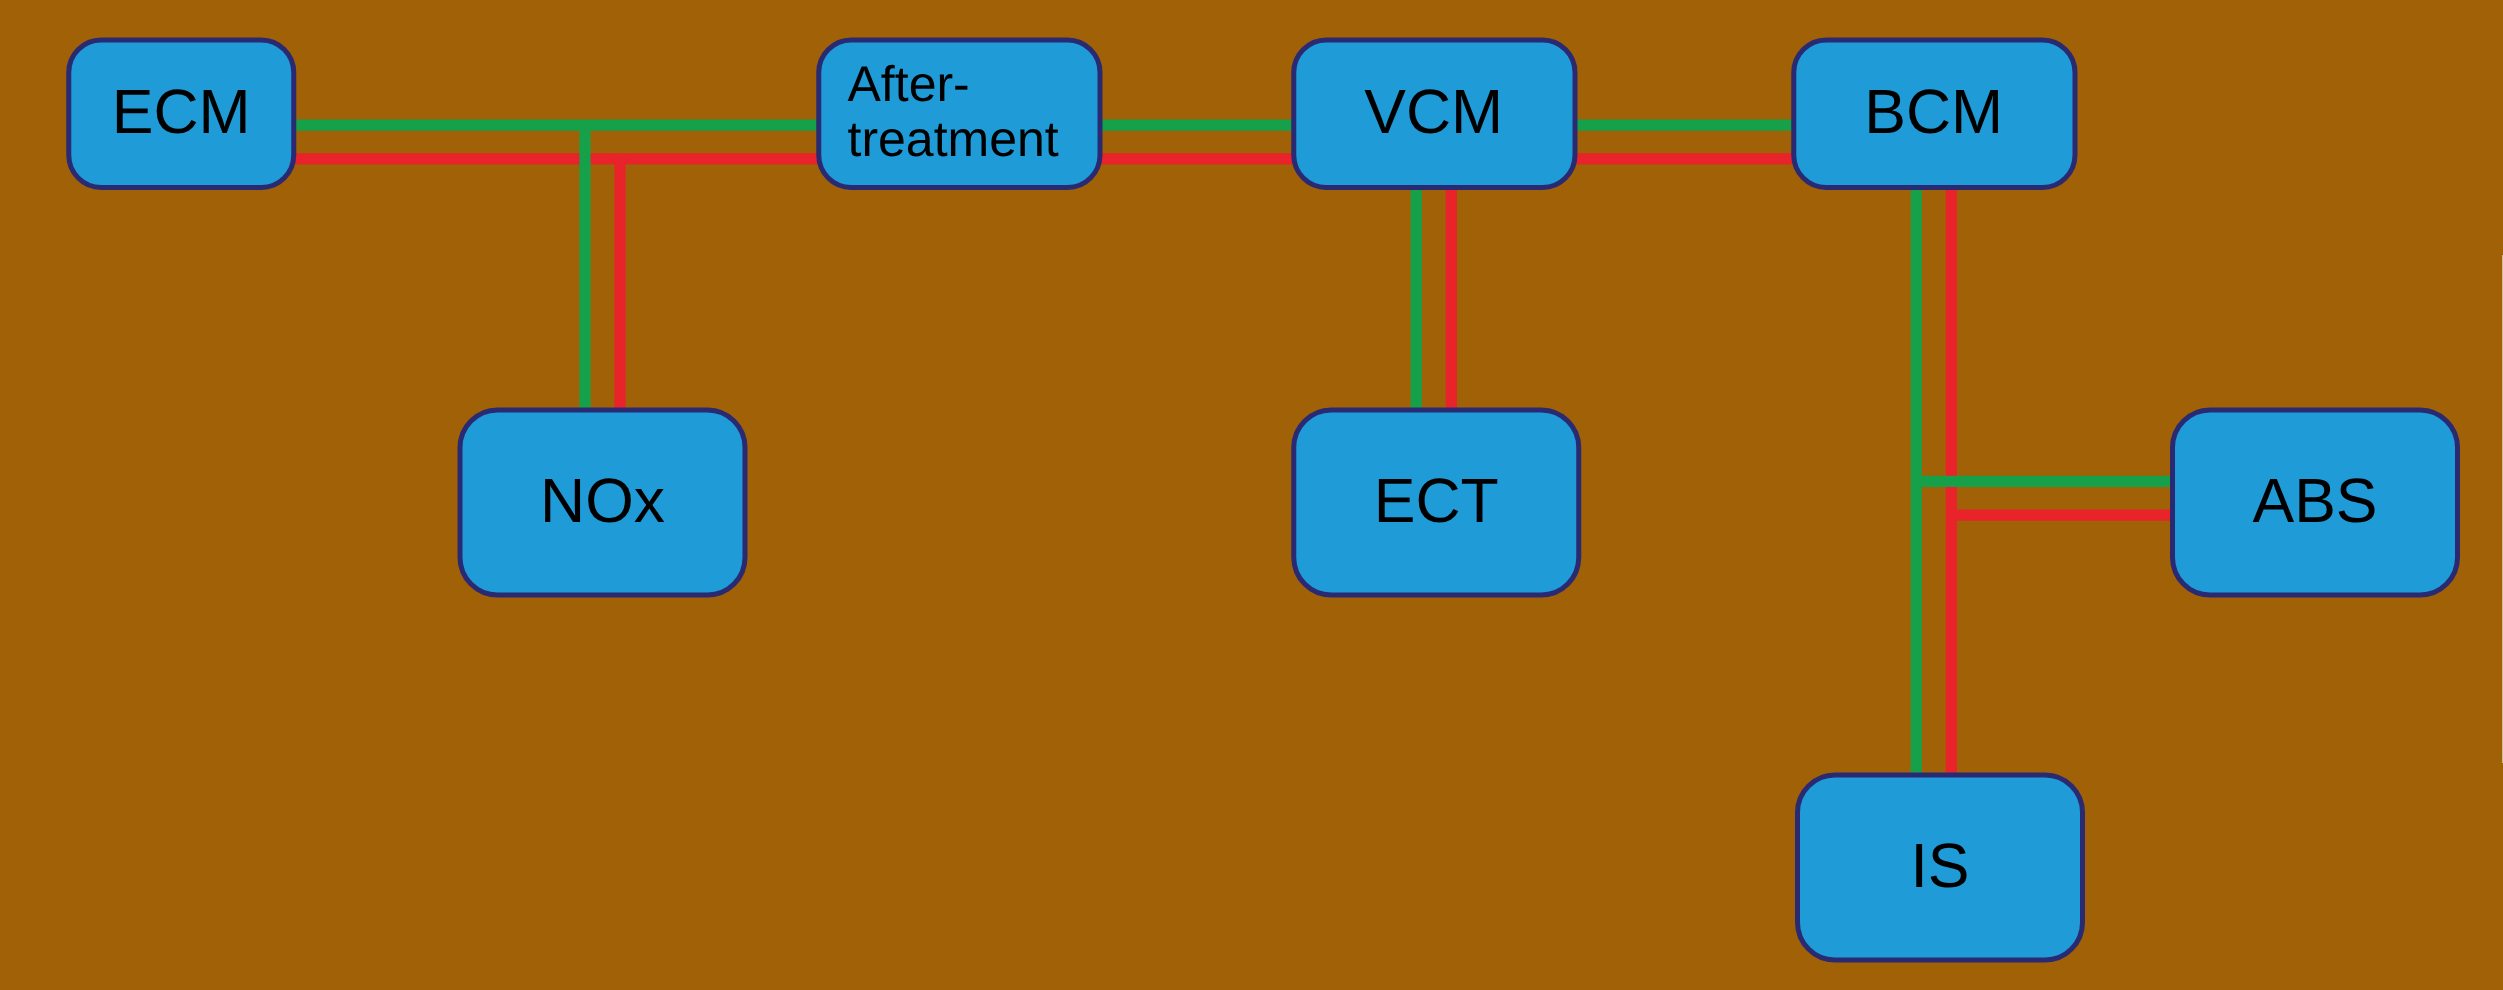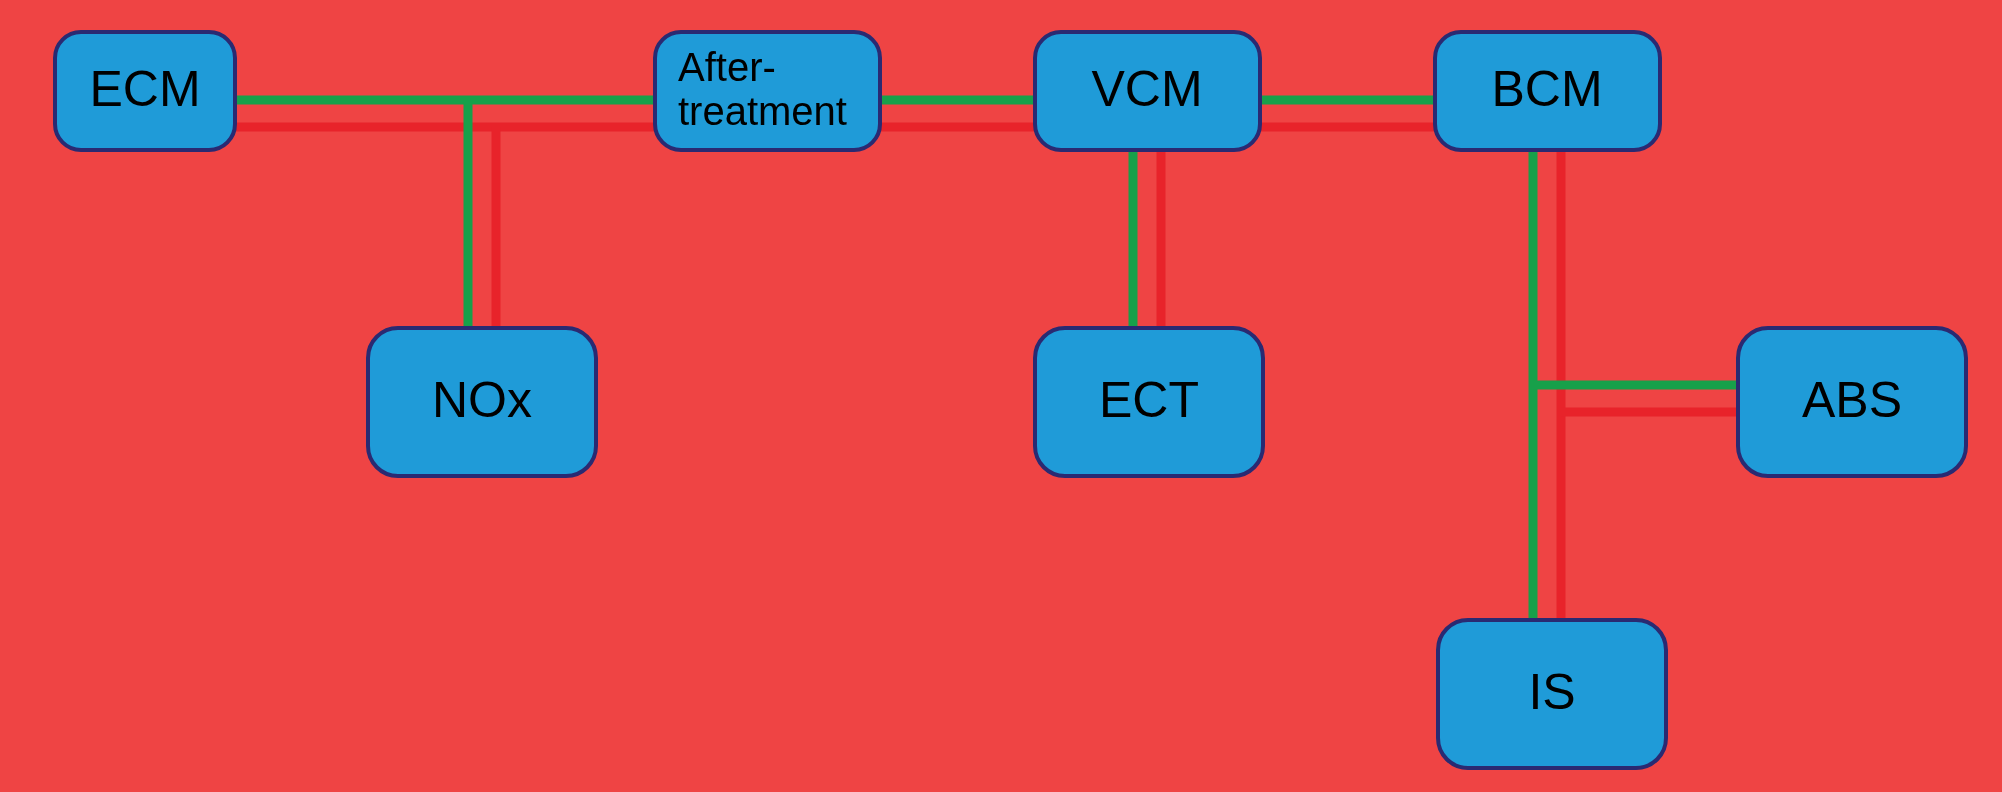--- a/index.html
+++ b/index.html
@@ -10,21 +10,21 @@
   body {
     width: 2002px;
     height: 792px;
     font-family: "Liberation Sans", sans-serif;
     overflow: hidden;
   }
   #diagram-root {
     position: relative;
     width: 2002px;
     height: 792px;
-    background: #ef4444;
+    background: #a16207;
   }
   svg#network-svg {
     position: absolute;
     top: 0;
     left: 0;
     width: 2002px;
     height: 792px;
     display: block;
   }
   .node-rect {

